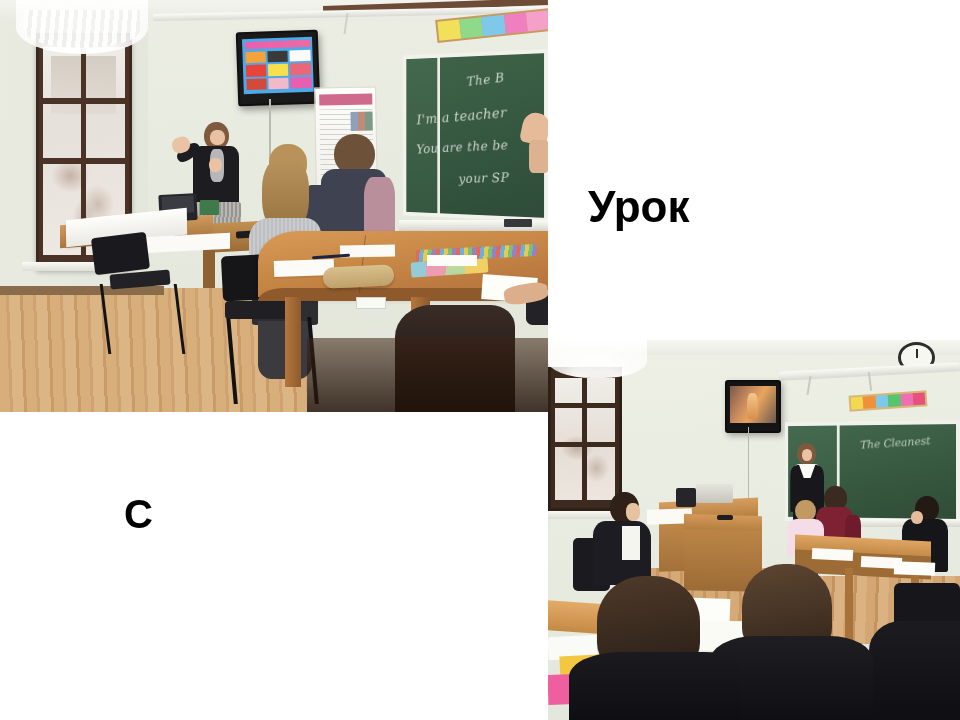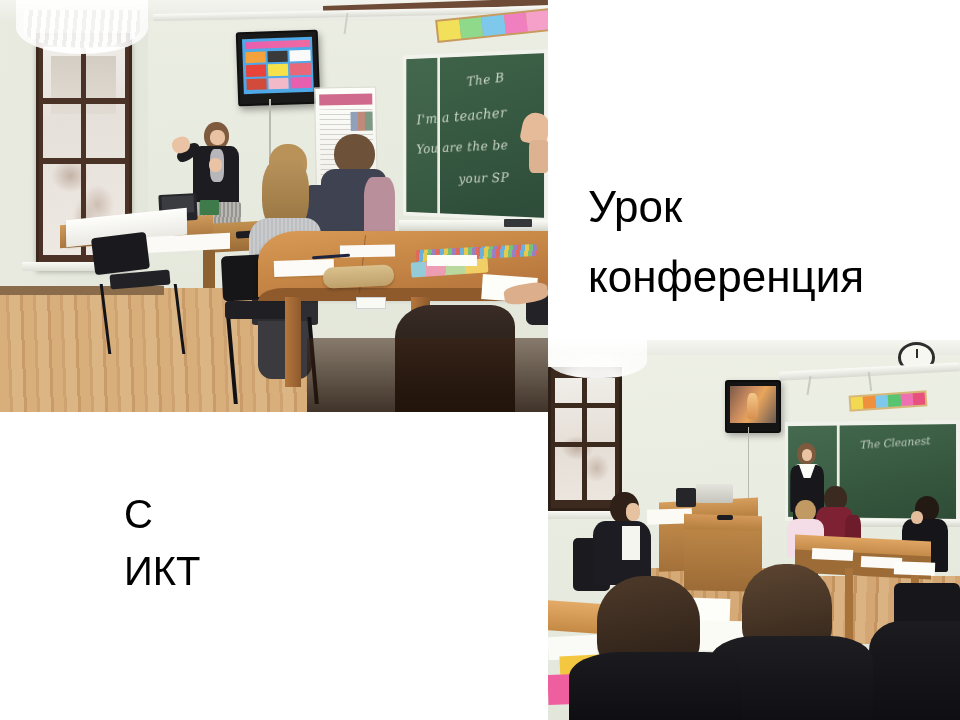--- a/index.html
+++ b/index.html
@@ -818,21 +818,21 @@
   .br-floor2 {
     position:absolute; left:24%; top:60%; width:30%; height:14%;
     background: repeating-linear-gradient(92deg,#d6aa77 0 9px,#c79862 9px 12px);
   }
 
   
   .text-block {
     position: absolute;
     color: #000000;
     font-family: "Liberation Sans", "DejaVu Sans", sans-serif;
-    font-weight: 400;
+    font-weight: 700;
   }
   #text-title-right {
     left: 588px;
     top: 172px;
     width: 360px;
     font-size: 44px;
     line-height: 1.60;
     letter-spacing: 0px;
   }
   #text-title-left {
@@ -1077,21 +1077,19 @@
       <div class="br-fg3-body"></div>
       <div class="br-fg2-head"></div>
       <div class="br-fg2-body"></div>
       <div class="br-fg1-head"></div>
       <div class="br-fg1-body"></div>
     </div>
   </div>
 
   <div class="text-block" id="text-title-right">
     <span class="tline">Урок</span>
-    <span class="tline">конференция</span>
   </div>
 
   <div class="text-block" id="text-title-left">
     <span class="tline">С</span>
-    <span class="tline">ИКТ</span>
   </div>
 
 </div>
 
 </body></html>

